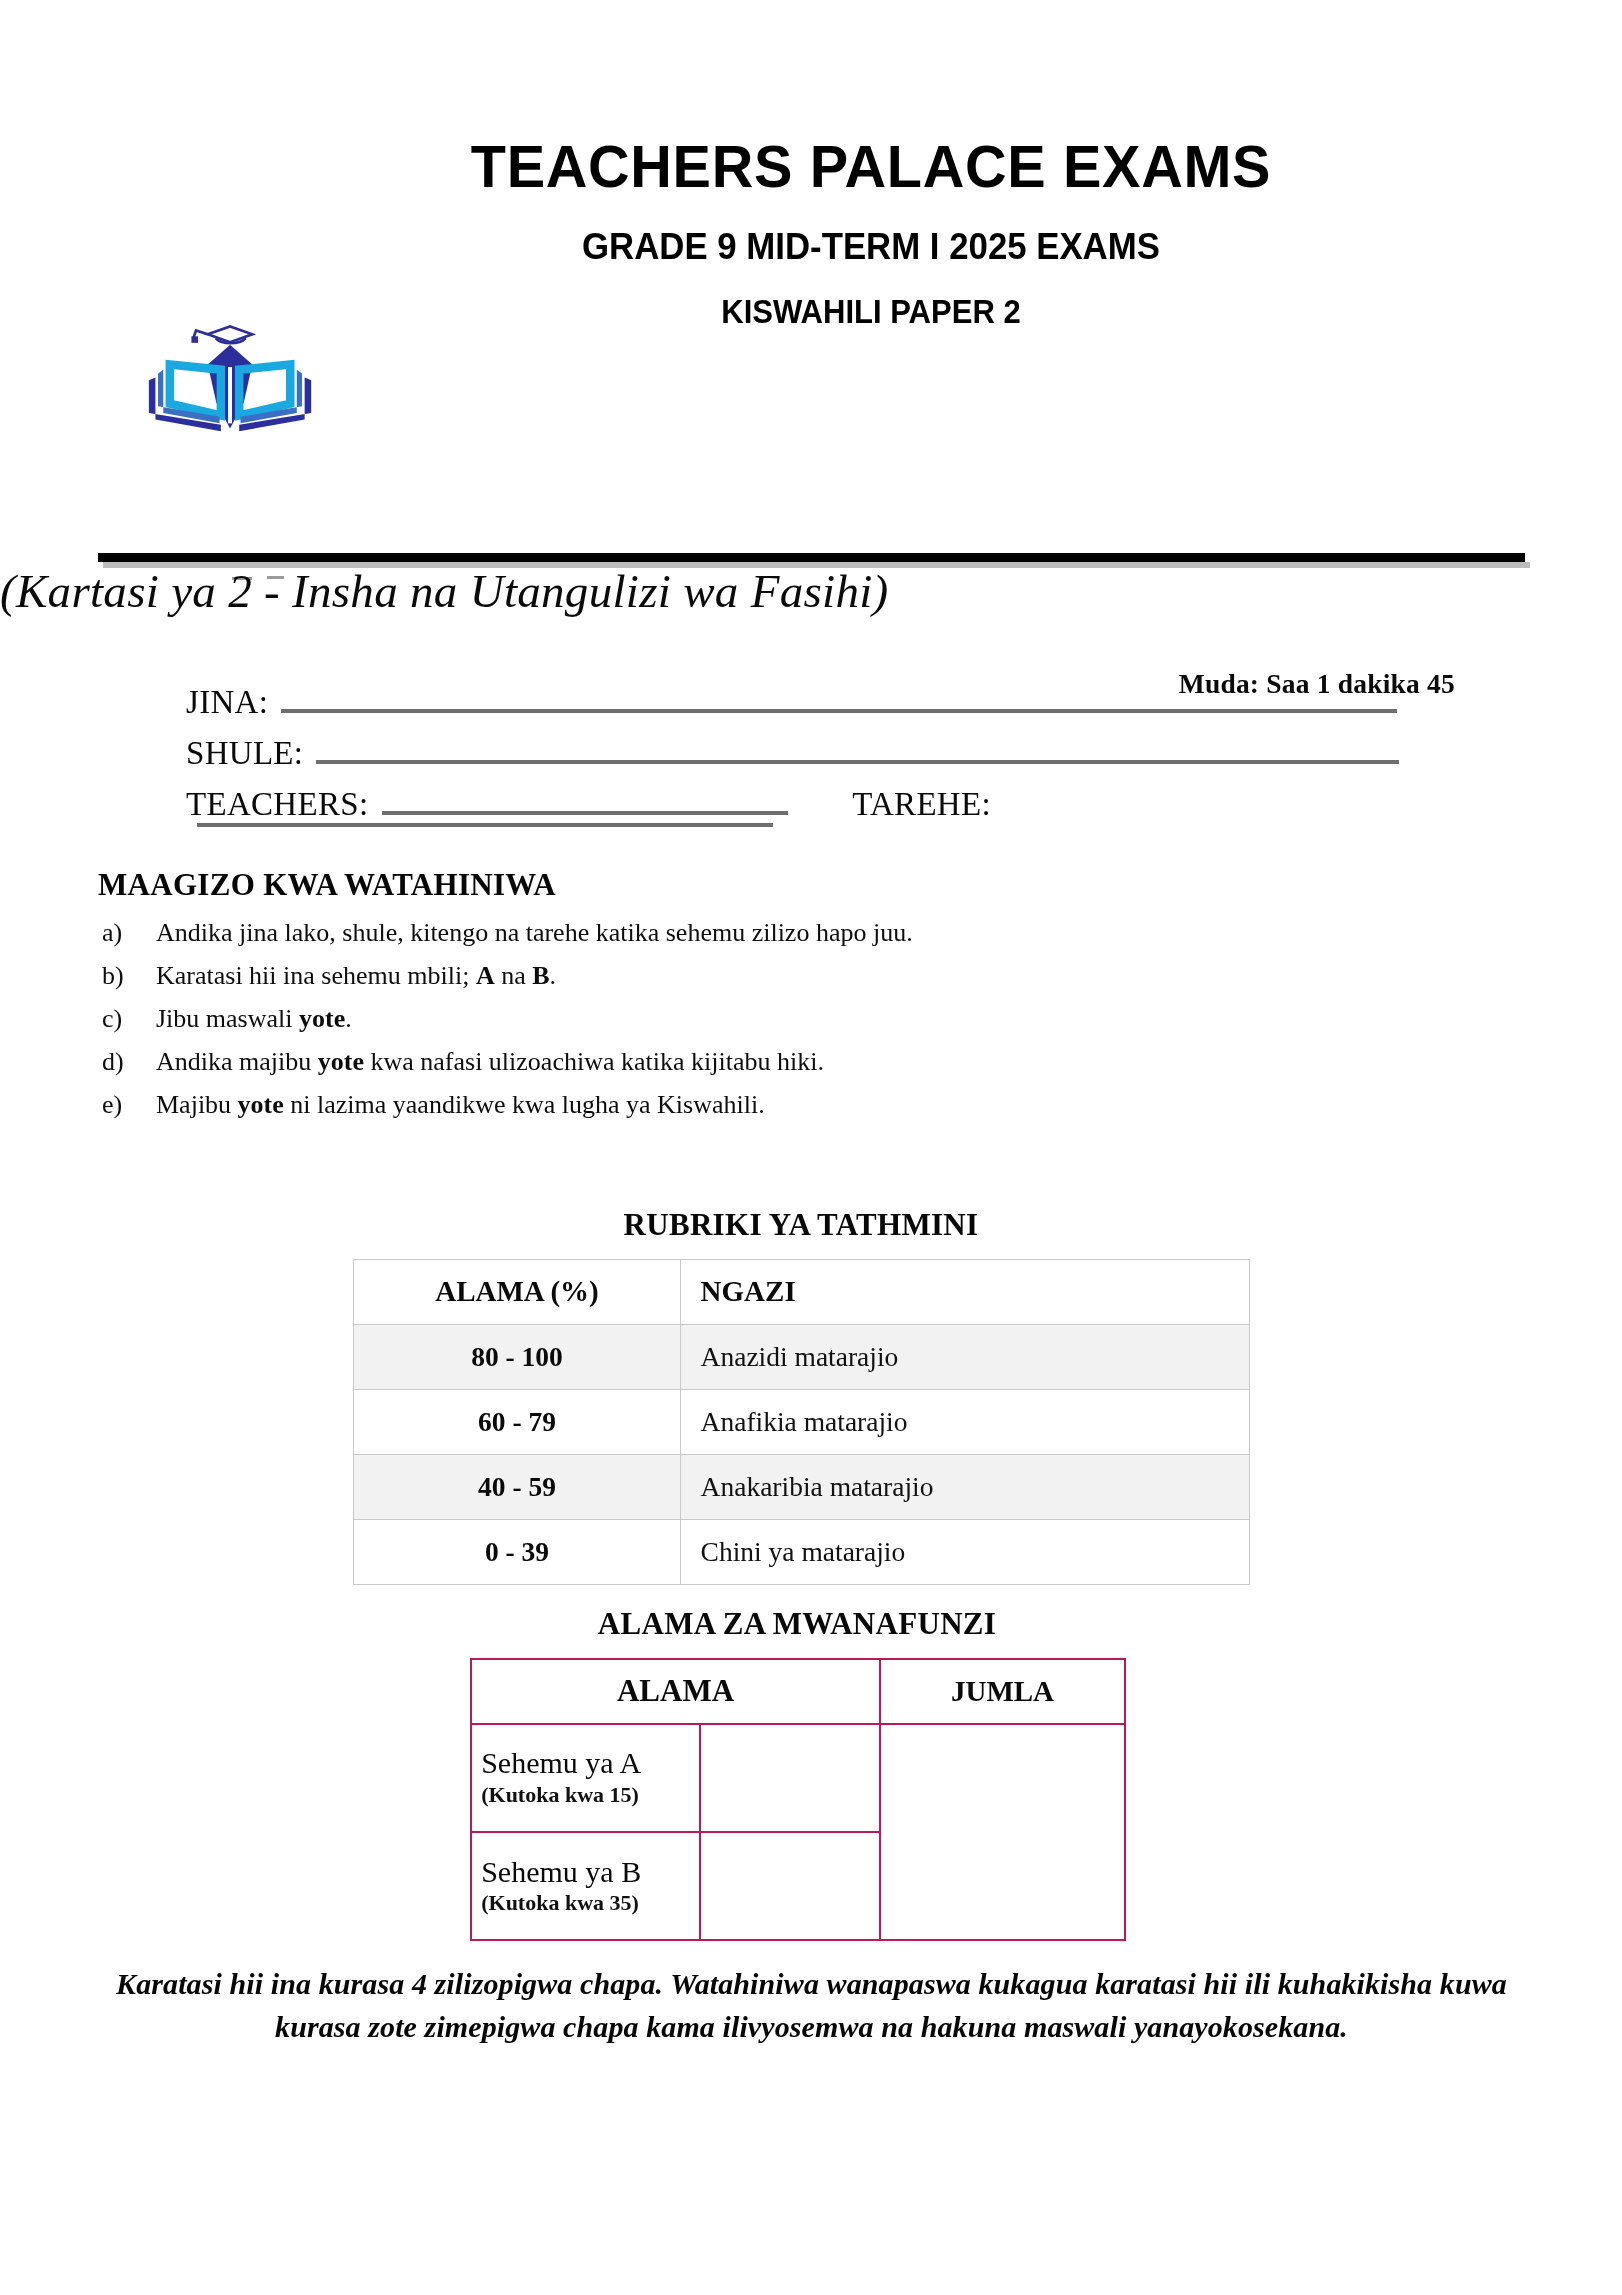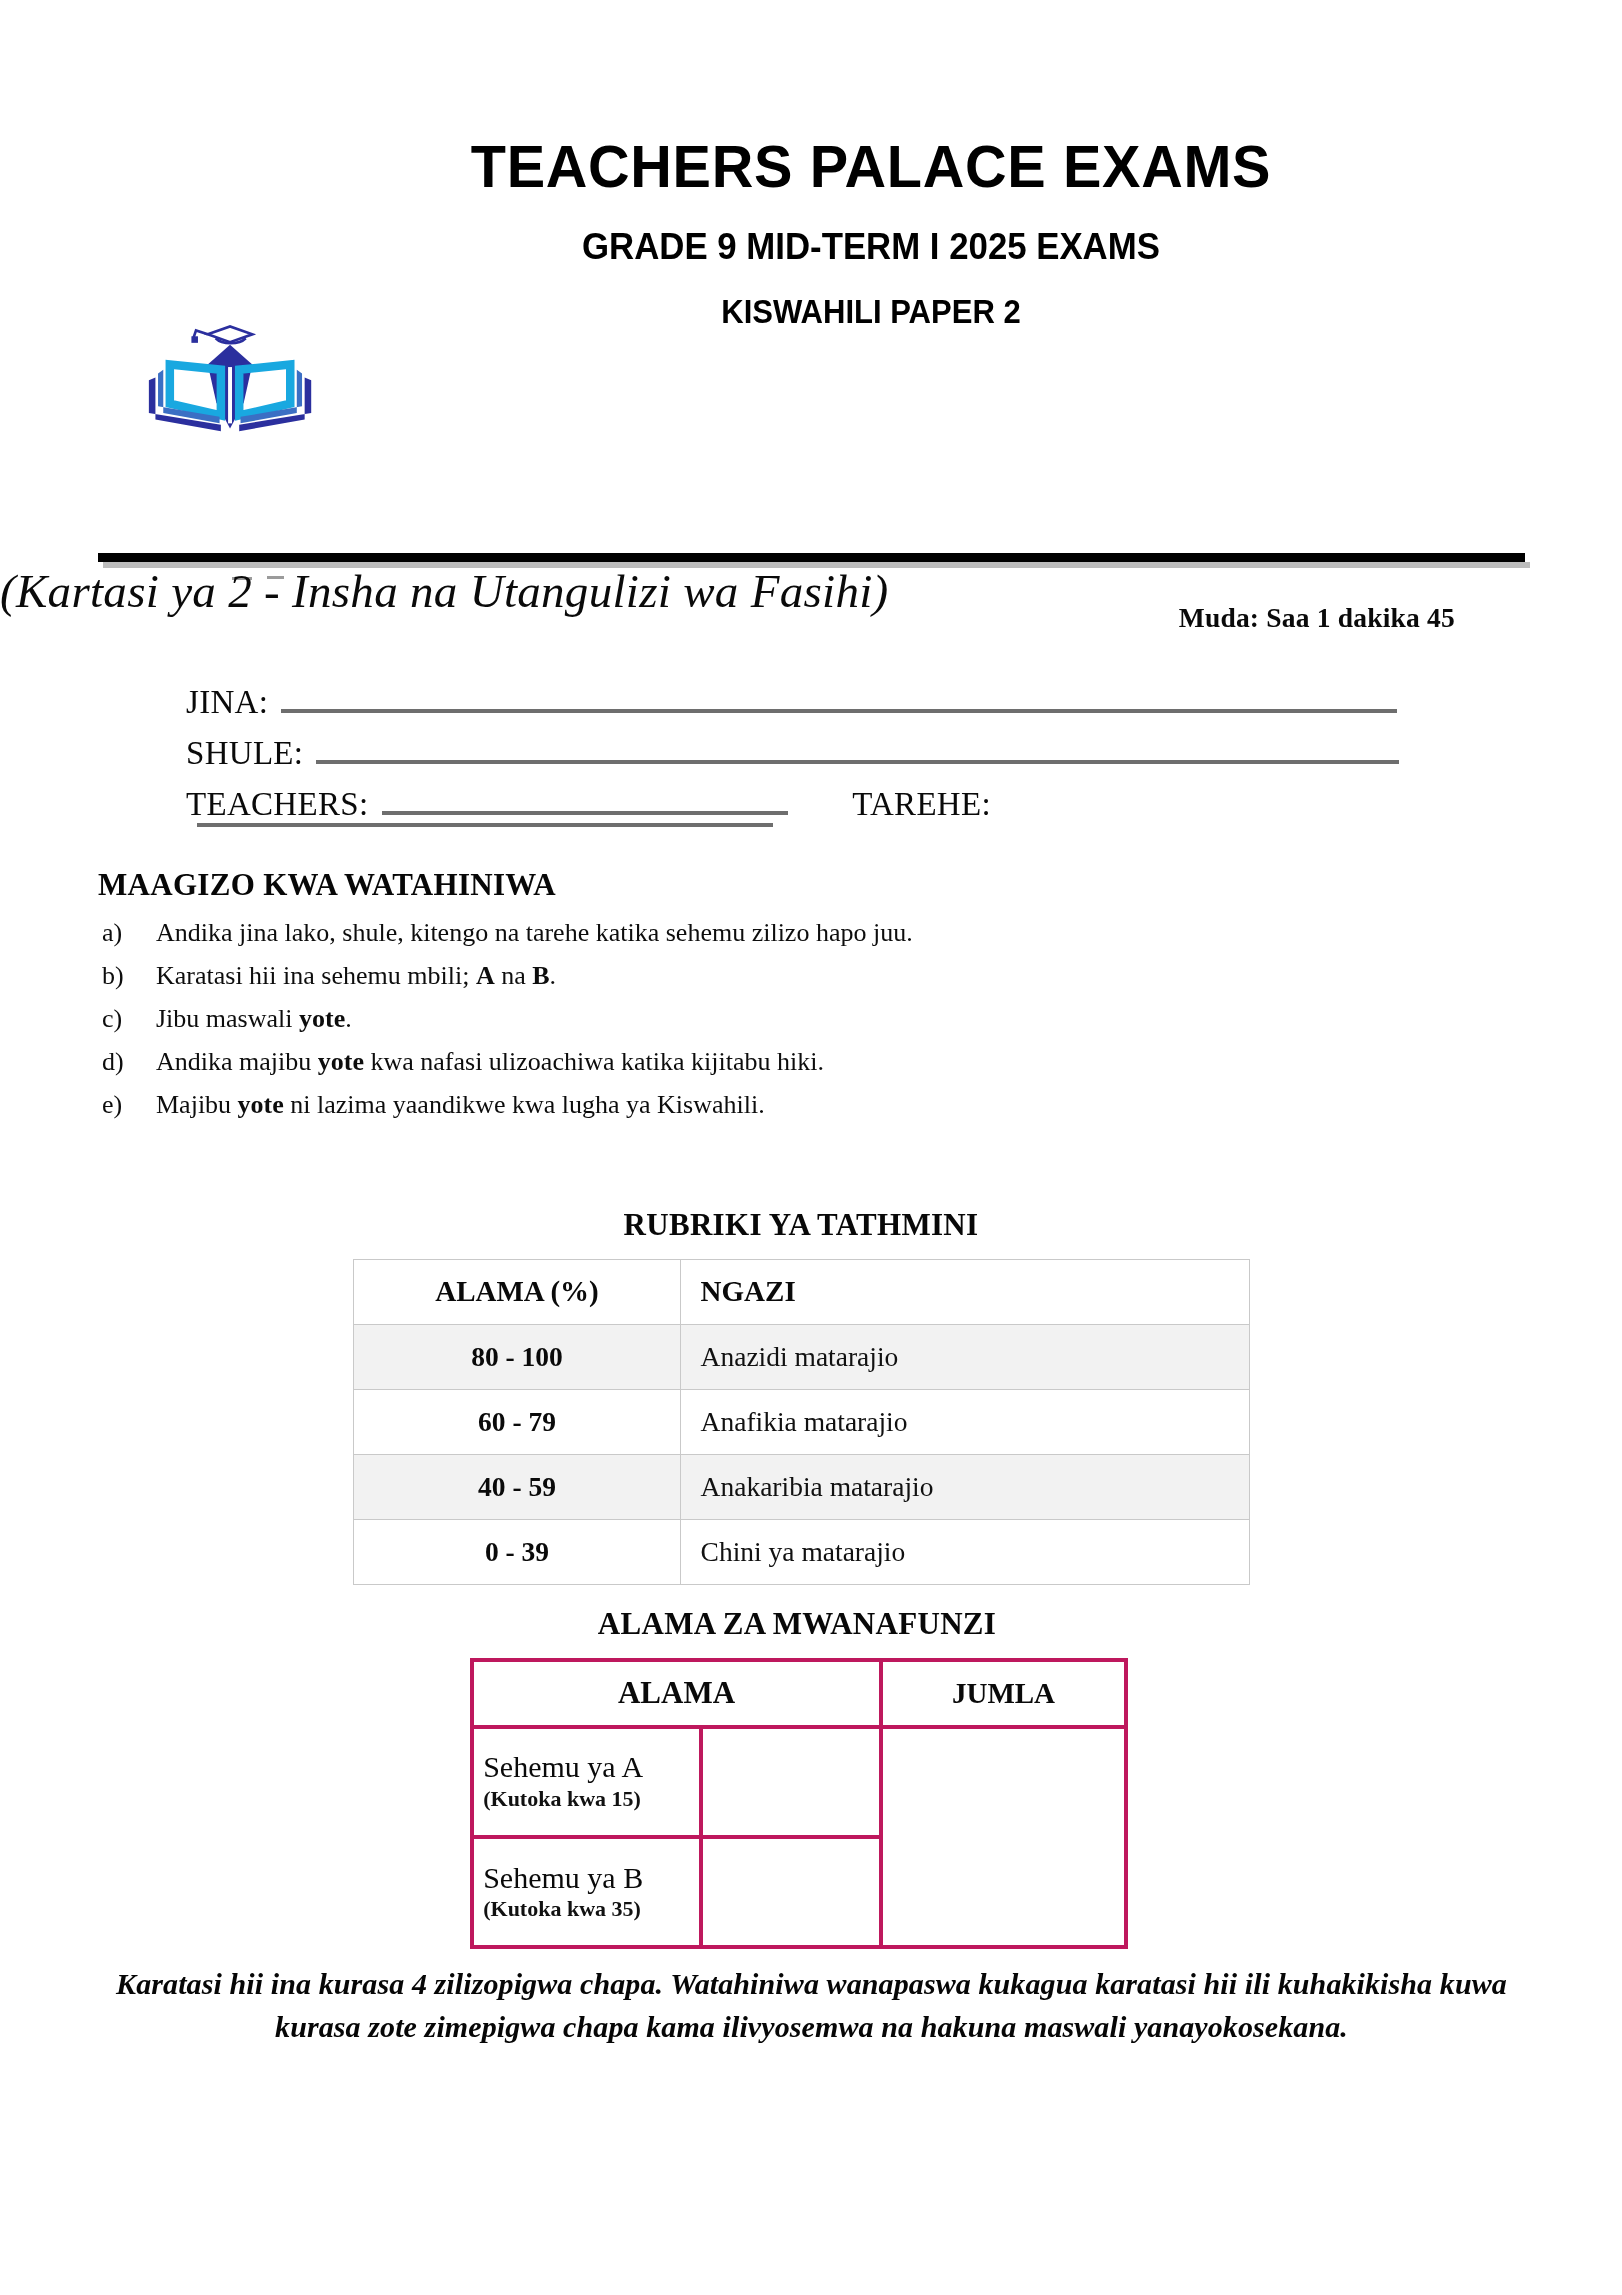--- a/index.html
+++ b/index.html
@@ -116,21 +116,21 @@
     font-style: italic;
     font-weight: normal;
     font-size: 47px;
     letter-spacing: 0.3px;
     color: #0a0a0a;
   }
 
   .muda {
     position: absolute;
     right: 167px;
-    top: 602px;
+    top: 668px;
     font-family: "Liberation Serif", "DejaVu Serif", serif;
     font-weight: bold;
     font-size: 27.5px;
     color: #0a0a0a;
     letter-spacing: 0.2px;
   }
 
   
   .fields {
     position: absolute;
@@ -271,21 +271,21 @@
     border-collapse: collapse;
     width: 654px;
     table-layout: fixed;
     border: 2.6px solid #1a1a1a;
   }
   table.marks col.m1 { width: 229px; }
   table.marks col.m2 { width: 180px; }
   table.marks col.m3 { width: 245px; }
   table.marks th,
   table.marks td {
-    border: 4px solid #be185d;
+    border: 2px solid #be185d;
     padding: 0;
     vertical-align: middle;
   }
   table.marks th.h-alama {
     text-align: center;
     font-family: "Liberation Serif", "DejaVu Serif", serif;
     font-weight: bold;
     font-size: 31px;
     color: #0a0a0a;
     height: 63px;

